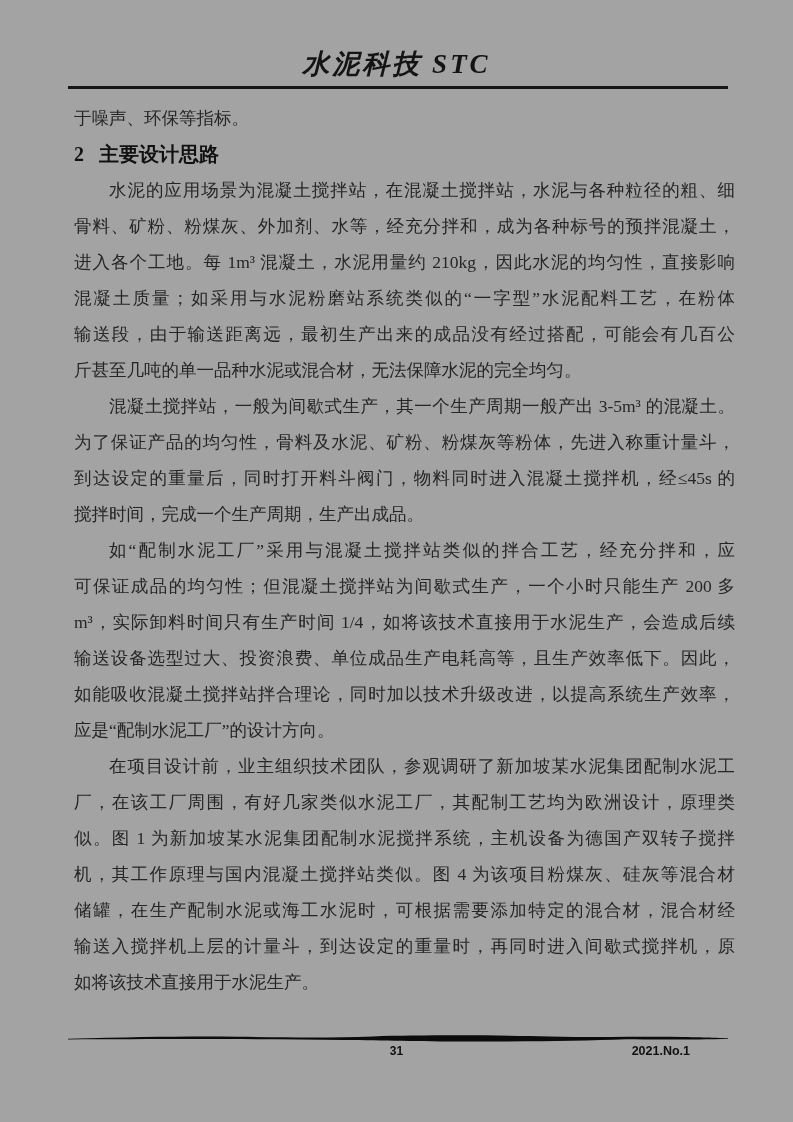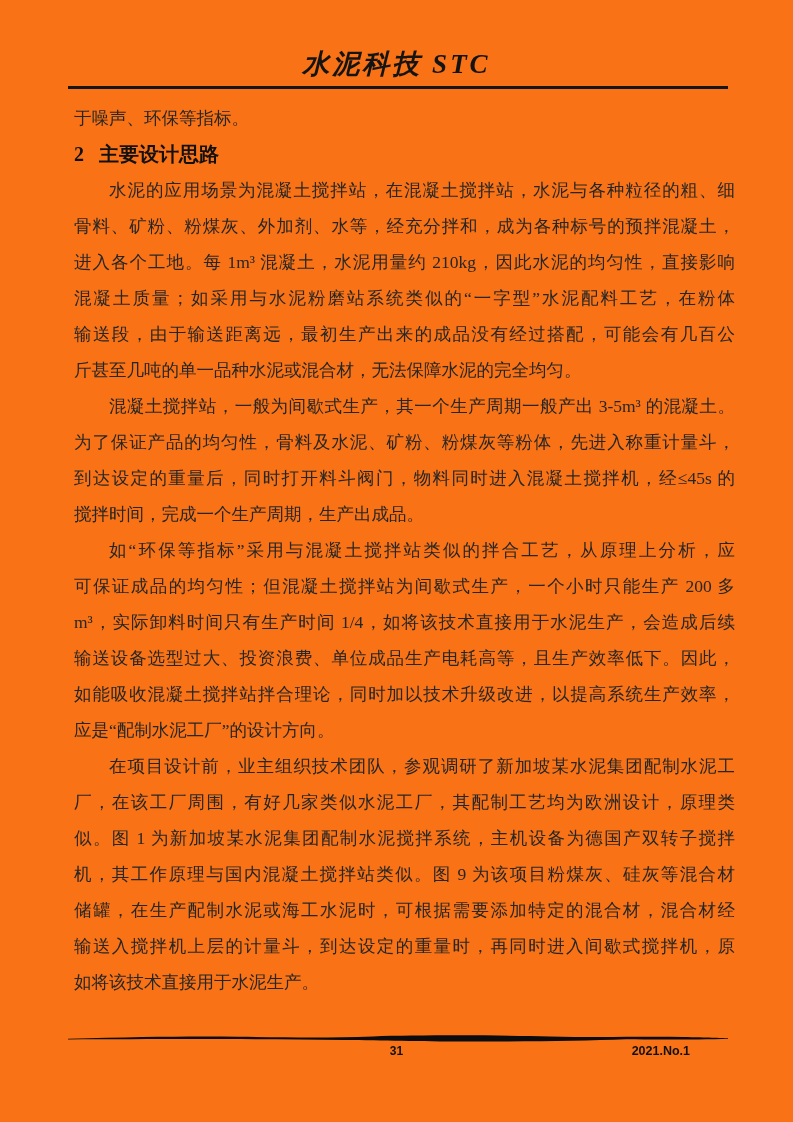--- a/index.html
+++ b/index.html
@@ -1,21 +1,21 @@
 <!DOCTYPE html>
 <html lang="zh"><head>
 <meta charset="utf-8">
 <style>
   * { box-sizing: border-box; }
   html, body { margin: 0; padding: 0; background: #ffffff; }
   .page {
     position: relative;
     width: 793px; height: 1122px;
     margin: 0 auto;
-    background: #f97316;
+    background: #a3a3a3;
     overflow: hidden;
     font-family: "Liberation Serif", "DejaVu Serif", serif;
     color: #1f1f1f;
   }
   .journal-title {
     position: absolute; top: 44px; left: 0; width: 100%;
     text-align: center;
     font-size: 27px; line-height: 40px;
     font-style: italic; font-weight: 600;
     letter-spacing: 3px;
@@ -80,30 +80,30 @@
         <p class="line indent">水泥的应用场景为混凝土搅拌站，在混凝土搅拌站，水泥与各种粒径的粗、细</p>
         <p class="line">骨料、矿粉、粉煤灰、外加剂、水等，经充分拌和，成为各种标号的预拌混凝土，</p>
         <p class="line">进入各个工地。每 1m³ 混凝土，水泥用量约 210kg，因此水泥的均匀性，直接影响</p>
         <p class="line">混凝土质量；如采用与水泥粉磨站系统类似的“一字型”水泥配料工艺，在粉体</p>
         <p class="line">输送段，由于输送距离远，最初生产出来的成品没有经过搭配，可能会有几百公</p>
         <p class="line para-last">斤甚至几吨的单一品种水泥或混合材，无法保障水泥的完全均匀。</p>
         <p class="line indent">混凝土搅拌站，一般为间歇式生产，其一个生产周期一般产出 3-5m³ 的混凝土。</p>
         <p class="line">为了保证产品的均匀性，骨料及水泥、矿粉、粉煤灰等粉体，先进入称重计量斗，</p>
         <p class="line">到达设定的重量后，同时打开料斗阀门，物料同时进入混凝土搅拌机，经≤45s 的</p>
         <p class="line para-last">搅拌时间，完成一个生产周期，生产出成品。</p>
-        <p class="line indent">如“环保等指标”采用与混凝土搅拌站类似的拌合工艺，从原理上分析，应</p>
+        <p class="line indent">如“配制水泥工厂”采用与混凝土搅拌站类似的拌合工艺，经充分拌和，应</p>
         <p class="line">可保证成品的均匀性；但混凝土搅拌站为间歇式生产，一个小时只能生产 200 多</p>
         <p class="line">m³，实际卸料时间只有生产时间 1/4，如将该技术直接用于水泥生产，会造成后续</p>
         <p class="line">输送设备选型过大、投资浪费、单位成品生产电耗高等，且生产效率低下。因此，</p>
         <p class="line">如能吸收混凝土搅拌站拌合理论，同时加以技术升级改进，以提高系统生产效率，</p>
         <p class="line para-last">应是“配制水泥工厂”的设计方向。</p>
         <p class="line indent">在项目设计前，业主组织技术团队，参观调研了新加坡某水泥集团配制水泥工</p>
         <p class="line">厂，在该工厂周围，有好几家类似水泥工厂，其配制工艺均为欧洲设计，原理类</p>
         <p class="line">似。图 1 为新加坡某水泥集团配制水泥搅拌系统，主机设备为德国产双转子搅拌</p>
-        <p class="line">机，其工作原理与国内混凝土搅拌站类似。图 9 为该项目粉煤灰、硅灰等混合材</p>
+        <p class="line">机，其工作原理与国内混凝土搅拌站类似。图 4 为该项目粉煤灰、硅灰等混合材</p>
         <p class="line">储罐，在生产配制水泥或海工水泥时，可根据需要添加特定的混合材，混合材经</p>
         <p class="line">输送入搅拌机上层的计量斗，到达设定的重量时，再同时进入间歇式搅拌机，原</p>
         <p class="line para-last">如将该技术直接用于水泥生产。</p>
       </div>
   </div>
 
   <svg class="footer-rule" width="660" height="10" viewBox="0 0 660 10">
     <path fill="#0c0c0c" d="M0 4.8 C 70 3.0, 120 2.2, 170 2.8 C 220 3.4, 260 4.2, 305 2.4
          C 350 1.0, 430 0.9, 482 2.5 C 532 3.7, 575 2.3, 615 3.0
          C 640 3.4, 652 3.9, 660 4.3 L 660 4.9

